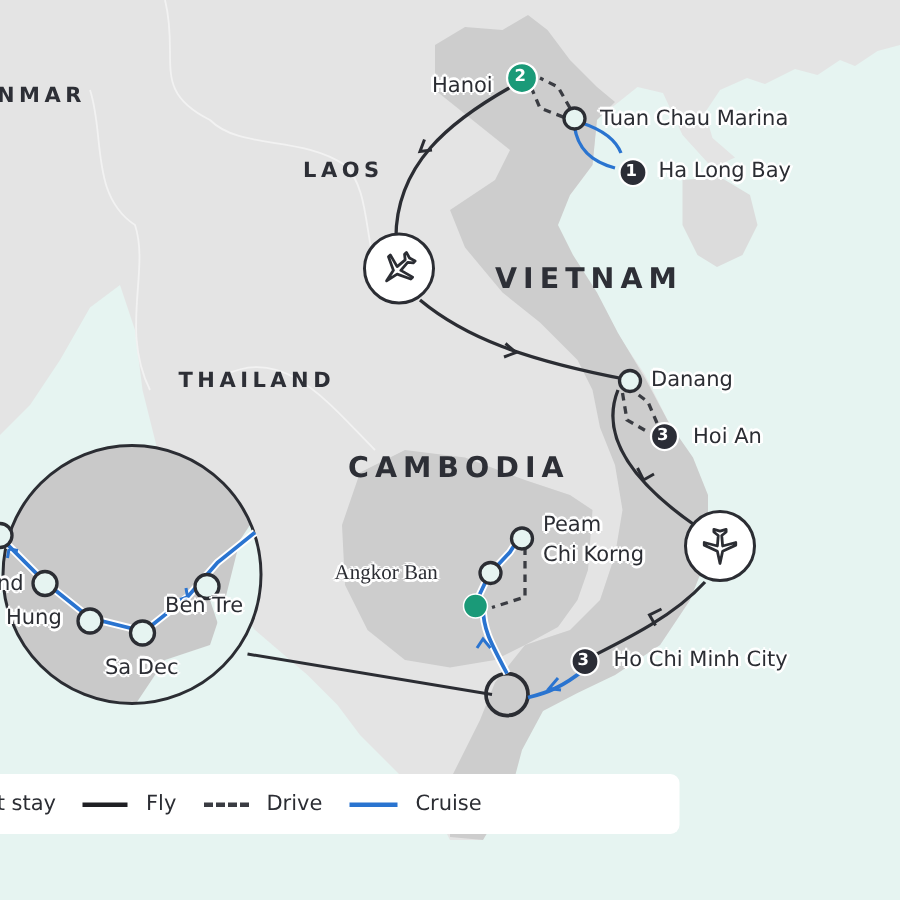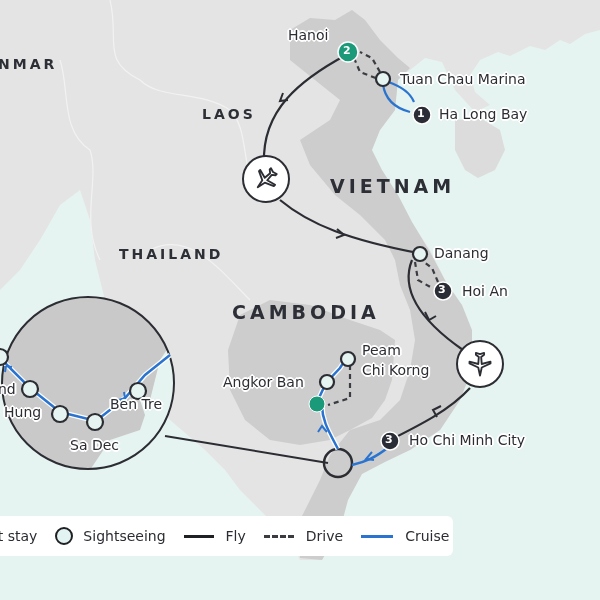--- a/index.html
+++ b/index.html
@@ -133,42 +133,38 @@
         <path d="M12 2 L13.5 9 L21 12.5 L21 14 L13.5 12 L13 18 L15.5 20 L15.5 21.5 L12 20.5 L8.5 21.5 L8.5 20 L11 18 L10.5 12 L3 14 L3 12.5 L10.5 9 Z" fill="none" stroke="#2b2d33" stroke-width="1.6" stroke-linejoin="round"></path>
       </g>
   </svg>
 
   <span class="country" style="left:-2px;top:56px;">NMAR</span>
   <span class="country" style="left:202px;top:106px;">LAOS</span>
   <span class="country big" style="left:330px;top:175px;">VIETNAM</span>
   <span class="country" style="left:119px;top:246px;">THAILAND</span>
   <span class="country big" style="left:232px;top:301px;">CAMBODIA</span>
 
-  <span class="place" style="left:288px;top:27px;">Hanoi</span>
+  <span class="place" style="left:288px;top:49px;">Hanoi</span>
   <span class="place" style="left:400px;top:71px;">Tuan Chau Marina</span>
   <span class="place" style="left:439px;top:106px;">Ha Long Bay</span>
   <span class="place" style="left:434px;top:245px;">Danang</span>
   <span class="place" style="left:462px;top:283px;">Hoi An</span>
   <span class="place" style="left:409px;top:432px;">Ho Chi Minh City</span>
   <span class="place" style="left:362px;top:342px;">Peam</span>
   <span class="place" style="left:362px;top:362px;">Chi Korng</span>
-  <span class="place" style="left:223px;top:374px;">Angkor Ban</span>
+  <span class="place" style="left:223px;top:374px;font-family:Liberation Serif, serif;">Angkor Ban</span>
 
   <span class="place" style="left:110px;top:358px;margin-top:38px;">Ben Tre</span>
   <span class="place" style="left:70px;top:437px;">Sa Dec</span>
   <span class="place" style="left:4px;top:404px;">Hung</span>
   <span class="place" style="left:-2px;top:381px;">nd</span>
 
   <div class="legend">
     <div class="item">
       <span>ght stay</span>
-    </div>
-    <div class="item">
-      <span class="sw-circle"></span>
-      <span>Sightseeing</span>
     </div>
     <div class="item">
       <span class="sw-fly"></span>
       <span>Fly</span>
     </div>
     <div class="item">
       <span class="sw-drive"></span>
       <span>Drive</span>
     </div>
     <div class="item">

